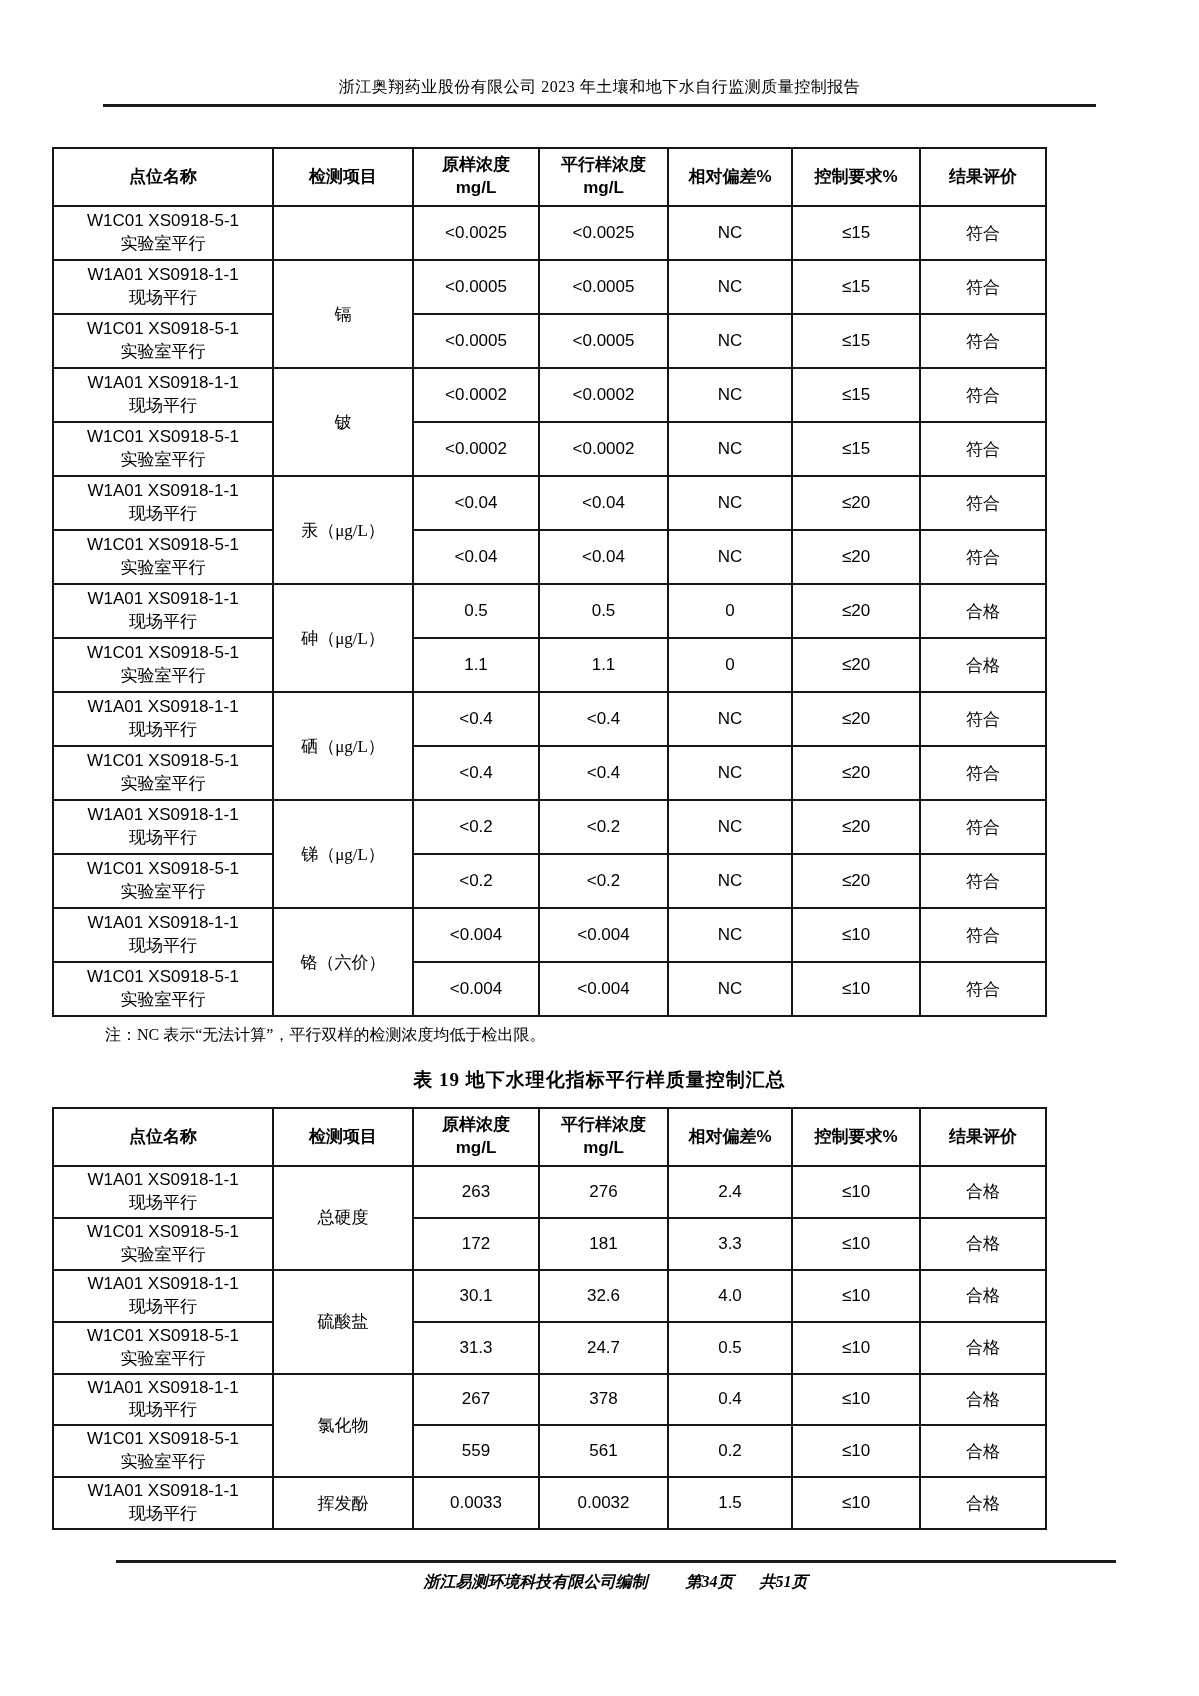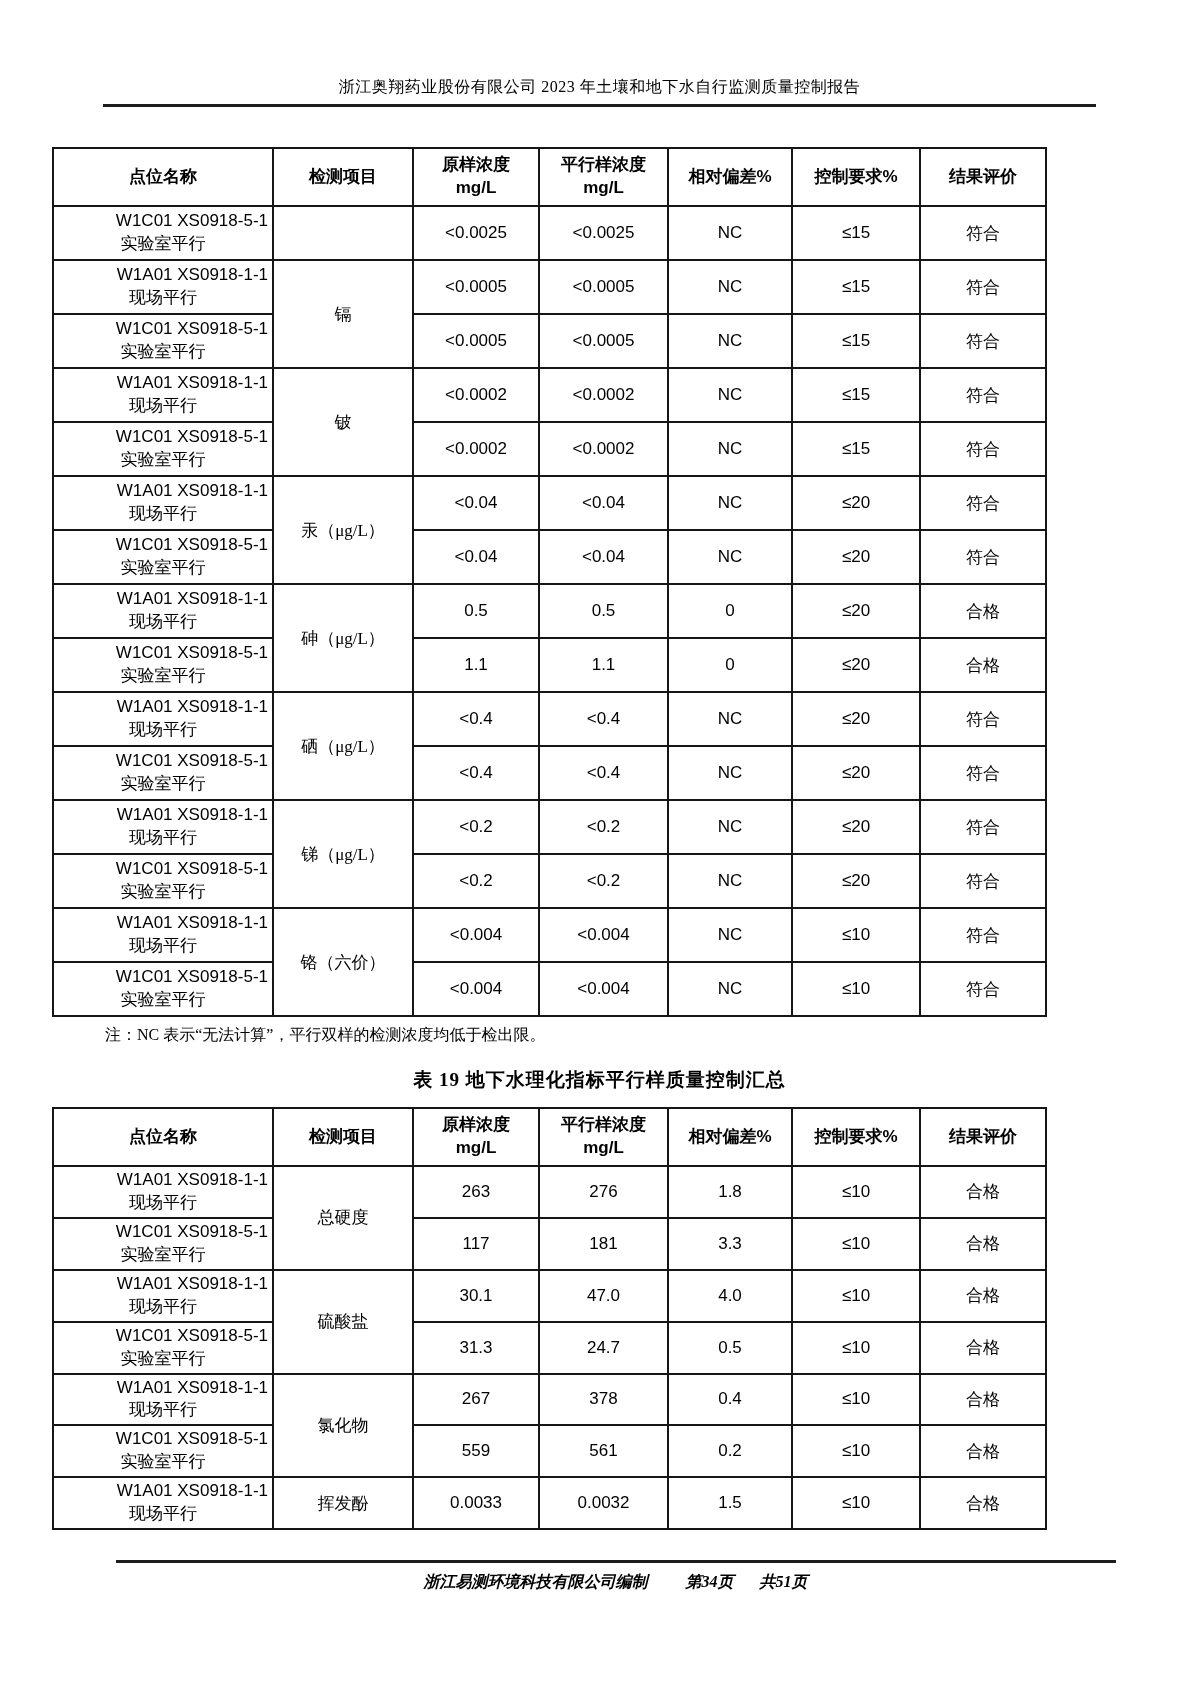--- a/index.html
+++ b/index.html
@@ -50,21 +50,20 @@
     font-size: 17px;
     line-height: 1.25;
     height: 52px;
   }
   #table1 tbody tr { height: 54px; }
   #table2 tbody tr { height: 50px; }
   .cell-line { display: block; line-height: 1.35; }
   .latin {
     font-family: "Liberation Sans", "DejaVu Sans", sans-serif;
     font-size: 17px;
-    text-align: right;
   }
   .cjk {
     font-family: "Liberation Serif", "DejaVu Serif", serif;
     font-size: 17px;
   }
   .num {
     font-family: "Liberation Sans", "DejaVu Sans", sans-serif;
     font-size: 17px;
   }
   .table-note {
@@ -366,43 +365,43 @@
     </thead>
   <tbody>
       <tr>
         <td>
           <span class="cell-line latin">W1A01 XS0918-1-1</span>
           <span class="cell-line cjk">现场平行</span>
         </td>
         <td class="cjk" rowspan="2">总硬度</td>
         <td class="num">263</td>
         <td class="num">276</td>
-        <td class="num">1.8</td>
-        <td class="num">≤10</td>
-        <td class="cjk">合格</td>
-      </tr>
-      <tr>
-        <td>
-          <span class="cell-line latin">W1C01 XS0918-5-1</span>
-          <span class="cell-line cjk">实验室平行</span>
-        </td>
-        <td class="num">117</td>
+        <td class="num">2.4</td>
+        <td class="num">≤10</td>
+        <td class="cjk">合格</td>
+      </tr>
+      <tr>
+        <td>
+          <span class="cell-line latin">W1C01 XS0918-5-1</span>
+          <span class="cell-line cjk">实验室平行</span>
+        </td>
+        <td class="num">172</td>
         <td class="num">181</td>
         <td class="num">3.3</td>
         <td class="num">≤10</td>
         <td class="cjk">合格</td>
       </tr>
       <tr>
         <td>
           <span class="cell-line latin">W1A01 XS0918-1-1</span>
           <span class="cell-line cjk">现场平行</span>
         </td>
         <td class="cjk" rowspan="2">硫酸盐</td>
         <td class="num">30.1</td>
-        <td class="num">47.0</td>
+        <td class="num">32.6</td>
         <td class="num">4.0</td>
         <td class="num">≤10</td>
         <td class="cjk">合格</td>
       </tr>
       <tr>
         <td>
           <span class="cell-line latin">W1C01 XS0918-5-1</span>
           <span class="cell-line cjk">实验室平行</span>
         </td>
         <td class="num">31.3</td>

